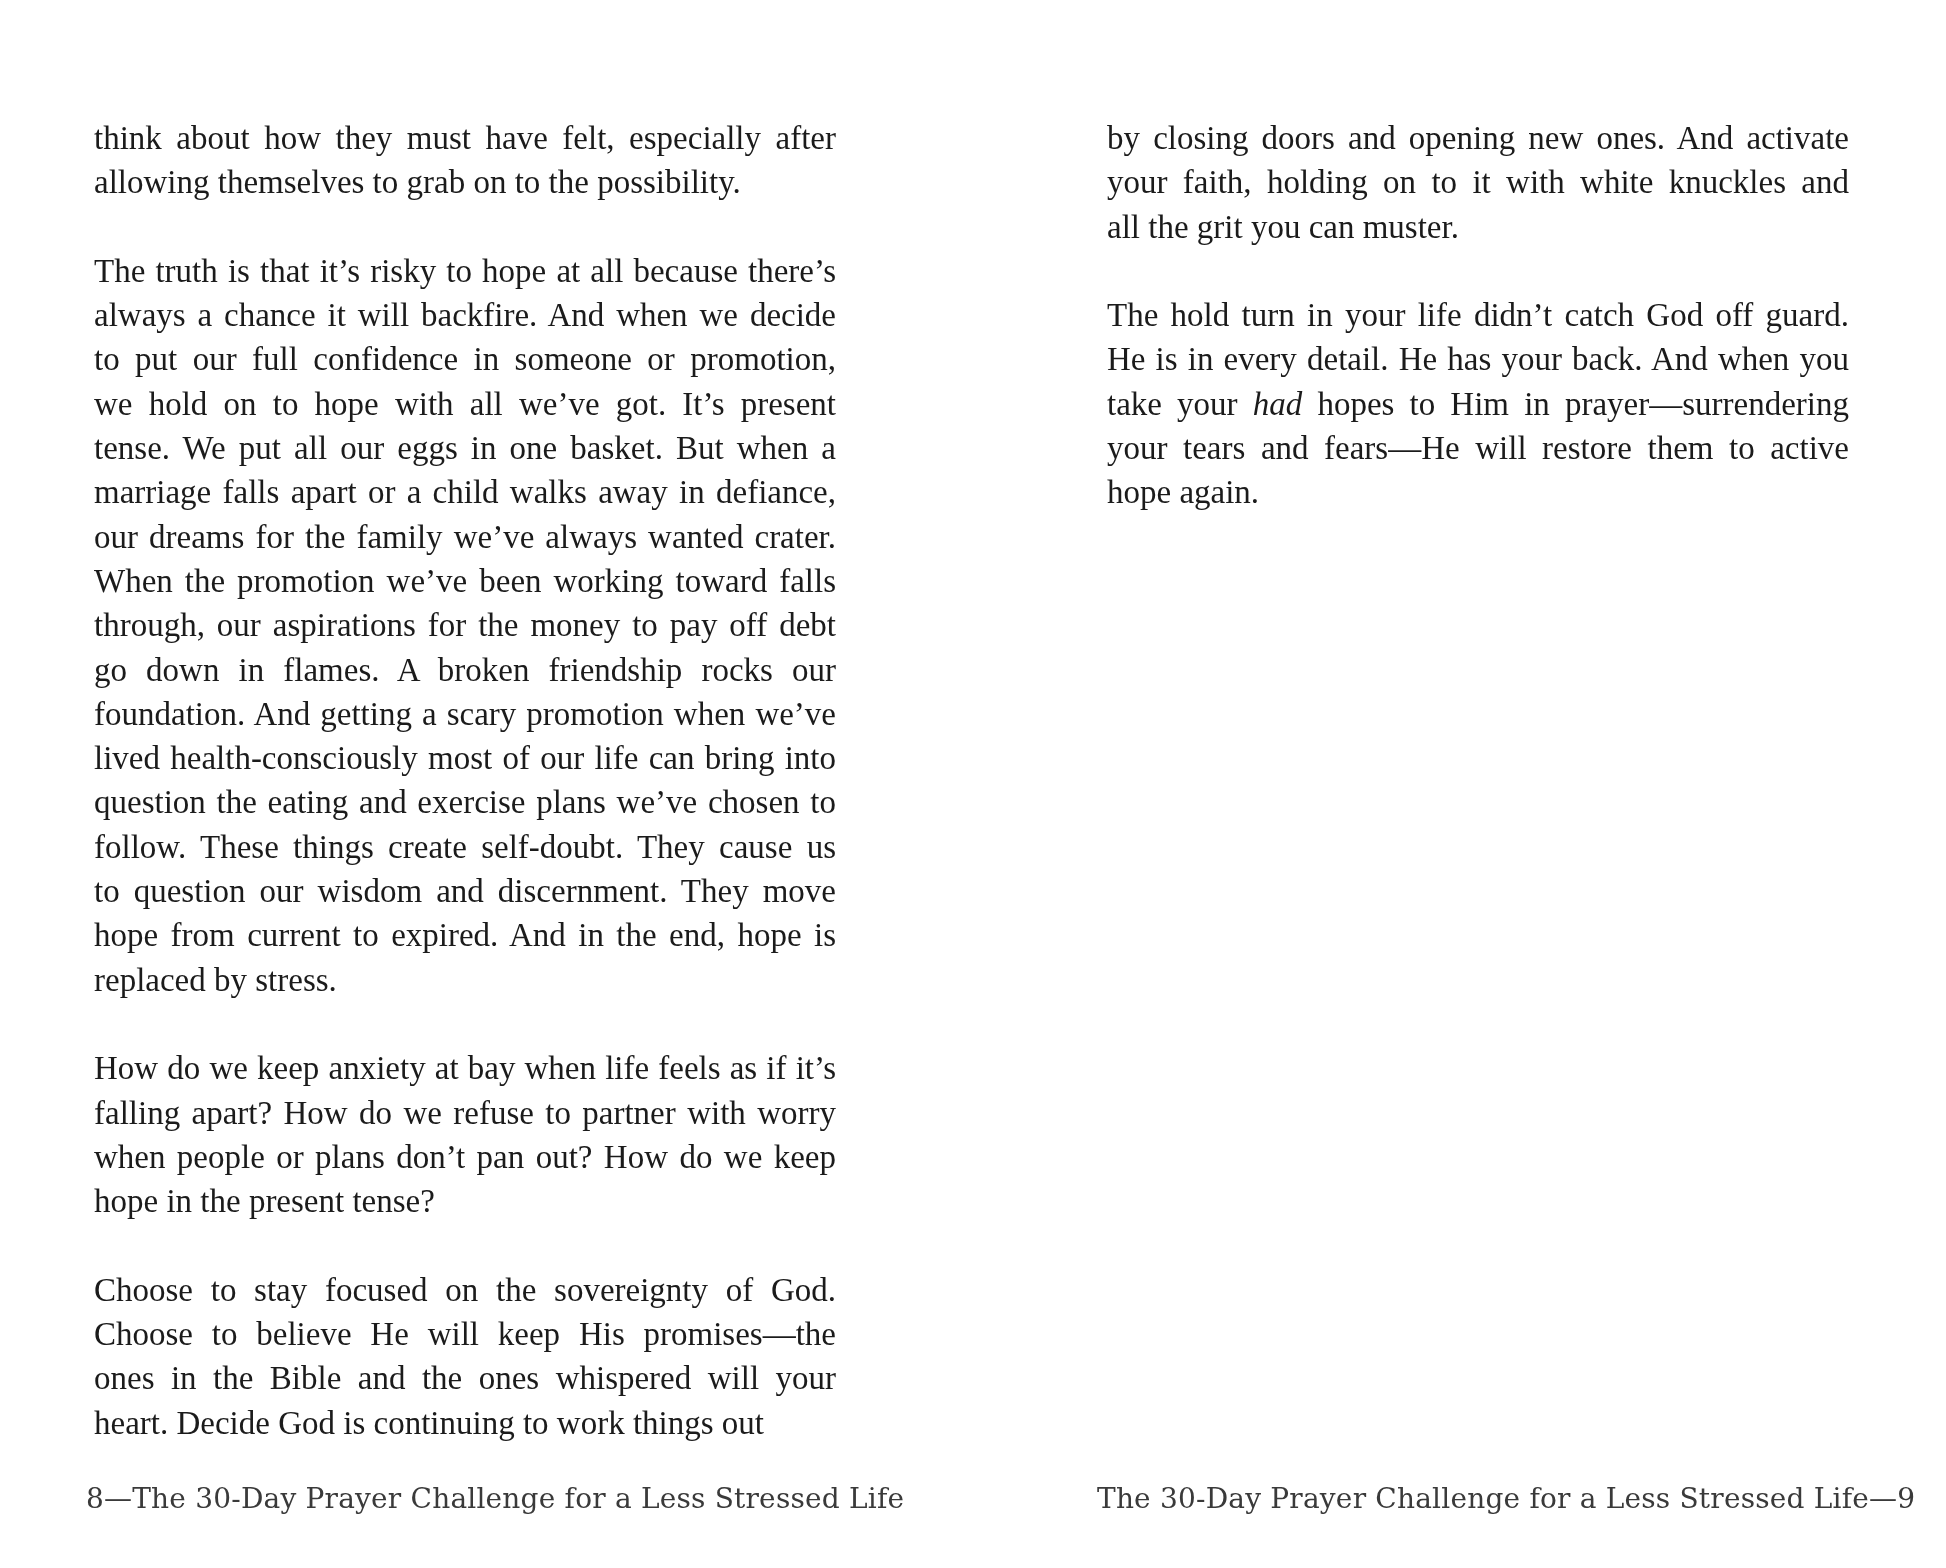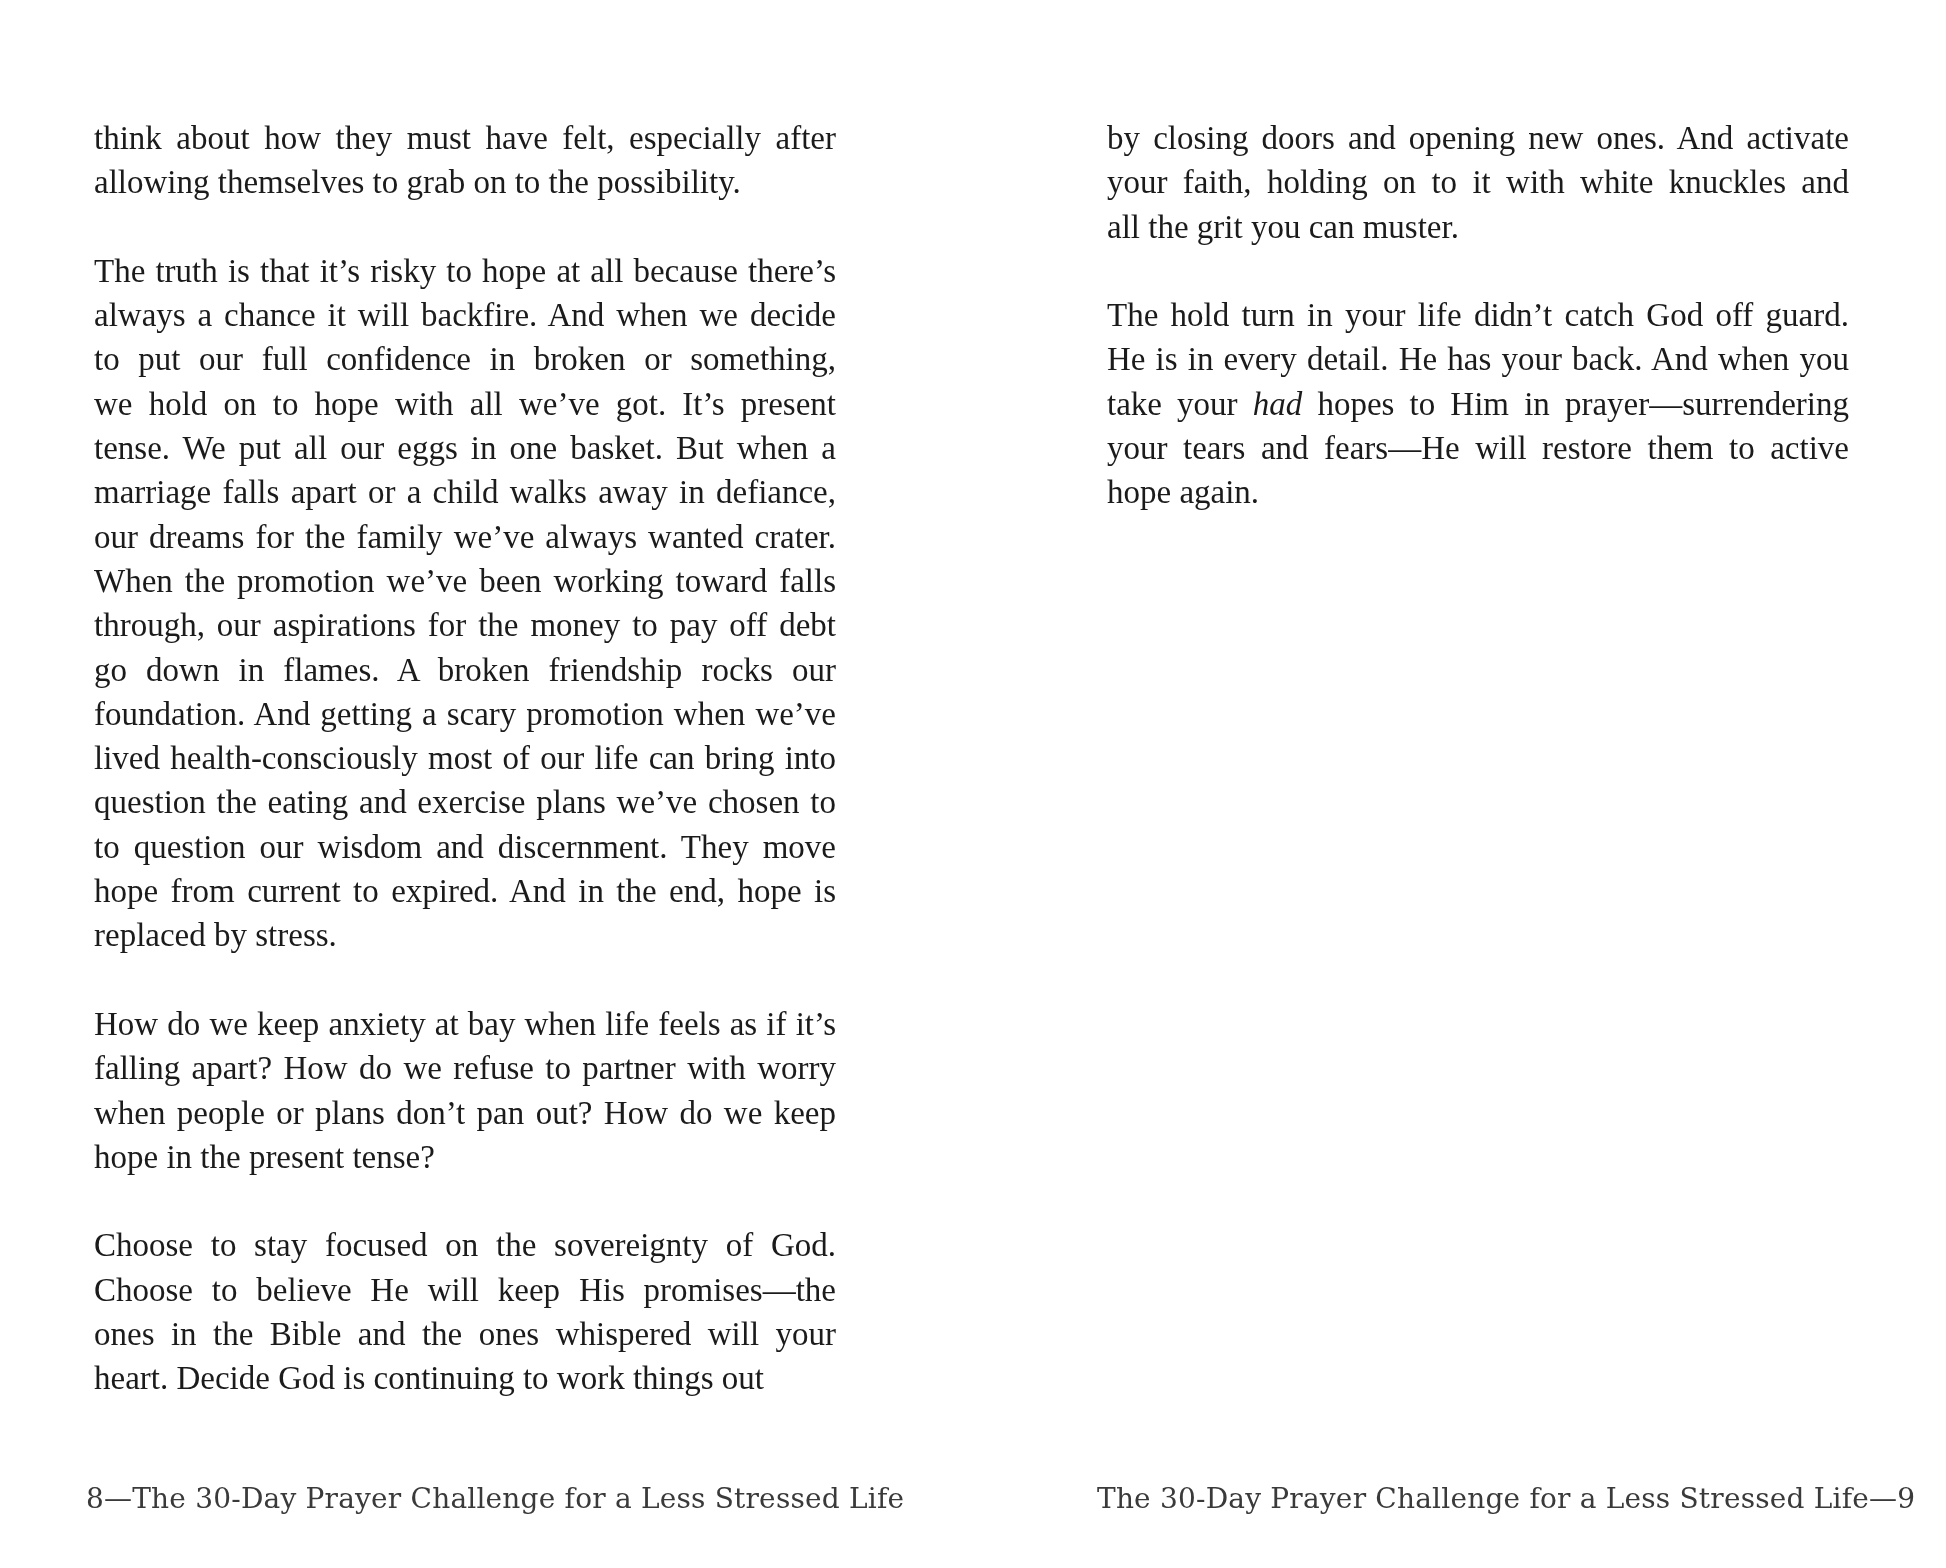--- a/index.html
+++ b/index.html
@@ -54,31 +54,32 @@
 <body>
 
 <div class="column left">
     <div class="para">
       <div class="line">think about how they must have felt, especially after</div>
       <div class="line last">allowing themselves to grab on to the possibility.</div>
     </div>
     <div class="para">
       <div class="line">The truth is that it’s risky to hope at all because there’s</div>
       <div class="line">always a chance it will backfire. And when we decide</div>
-      <div class="line">to put our full confidence in broken or something,</div>
+      <div class="line">to put our full confidence in someone or promotion,</div>
       <div class="line">we hold on to hope with all we’ve got. It’s present</div>
       <div class="line">tense. We put all our eggs in one basket. But when a</div>
       <div class="line">marriage falls apart or a child walks away in defiance,</div>
       <div class="line">our dreams for the family we’ve always wanted crater.</div>
       <div class="line">When the promotion we’ve been working toward falls</div>
       <div class="line">through, our aspirations for the money to pay off debt</div>
       <div class="line">go down in flames. A broken friendship rocks our</div>
       <div class="line">foundation. And getting a scary promotion when we’ve</div>
       <div class="line">lived health-consciously most of our life can bring into</div>
       <div class="line">question the eating and exercise plans we’ve chosen to</div>
+      <div class="line">follow. These things create self-doubt. They cause us</div>
       <div class="line">to question our wisdom and discernment. They move</div>
       <div class="line">hope from current to expired. And in the end, hope is</div>
       <div class="line last">replaced by stress.</div>
     </div>
     <div class="para">
       <div class="line">How do we keep anxiety at bay when life feels as if it’s</div>
       <div class="line">falling apart? How do we refuse to partner with worry</div>
       <div class="line">when people or plans don’t pan out? How do we keep</div>
       <div class="line last">hope in the present tense?</div>
     </div>

